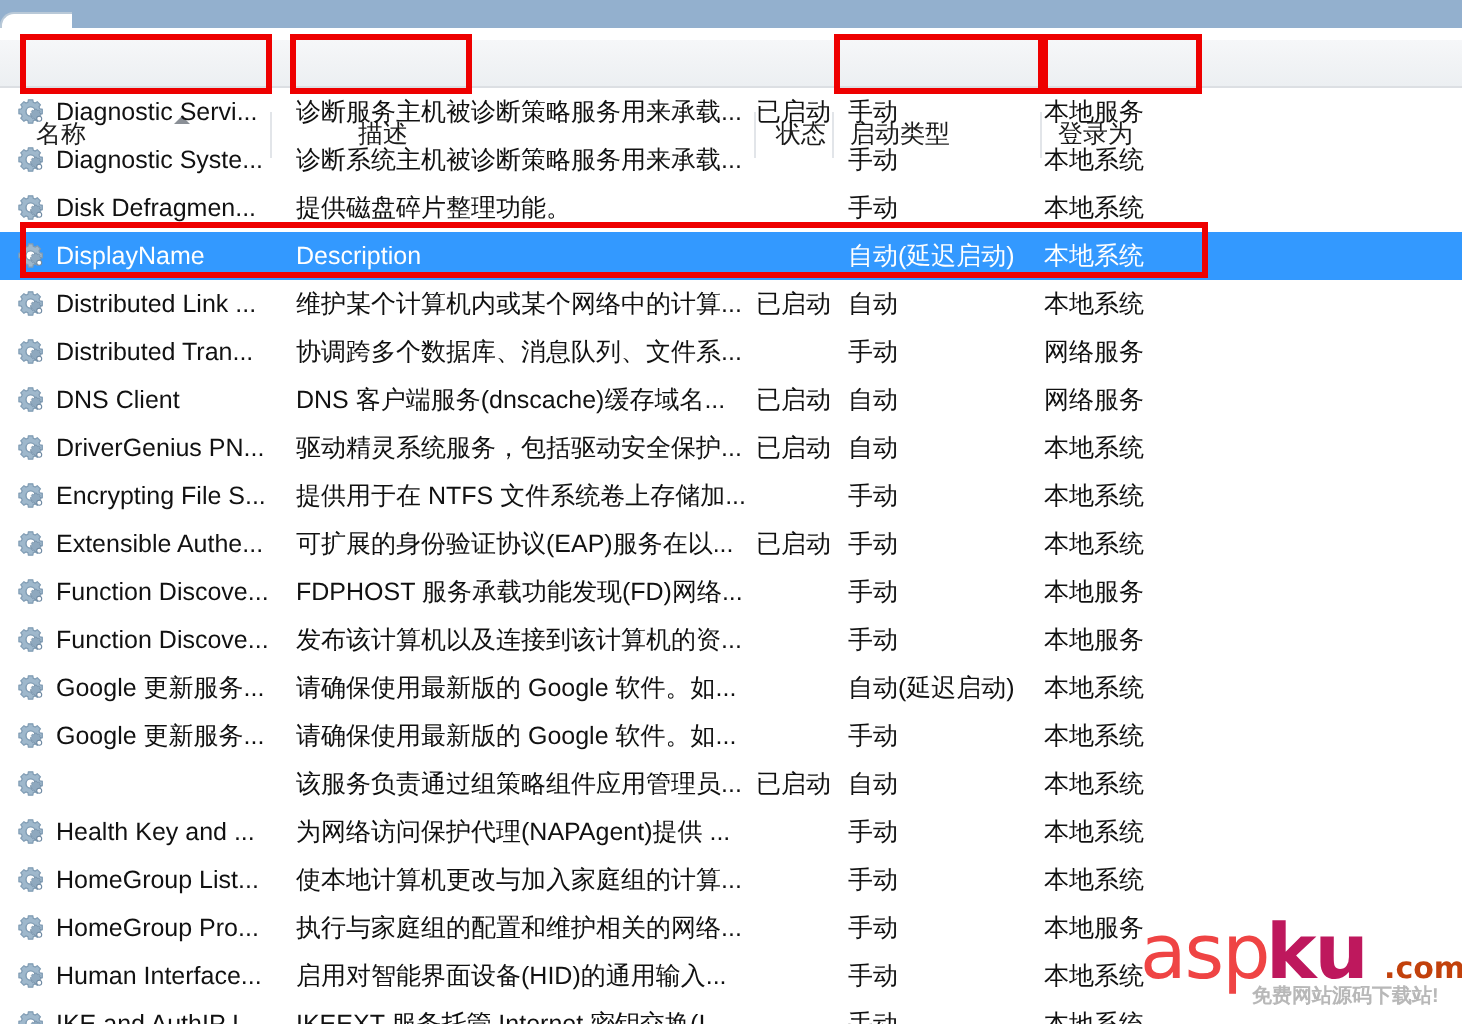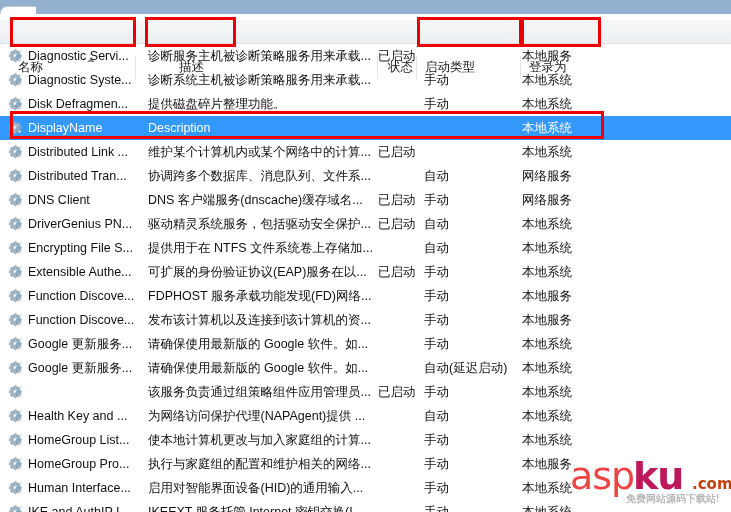--- a/index.html
+++ b/index.html
@@ -107,21 +107,21 @@
     font-size: 12.5px;
     color: #111111;
     white-space: nowrap;
     overflow: hidden;
   }
   .row.selected .cell { color: #ffffff; }
 
   .c-name   { left: 28px;  width: 120px; }
   .c-desc   { left: 148px; width: 228px; }
   .c-status { left: 378px; width: 46px; }
-  .c-start  { left: 424px; width: 96px; margin-top: 24px; }
+  .c-start  { left: 424px; width: 96px; }
   .c-logon  { left: 522px; width: 120px; }
 
   
   .gear {
     position: absolute;
     left: 9px; top: 5px;
     width: 14px; height: 14px;
   }
   .gear svg { display: block; }
 

